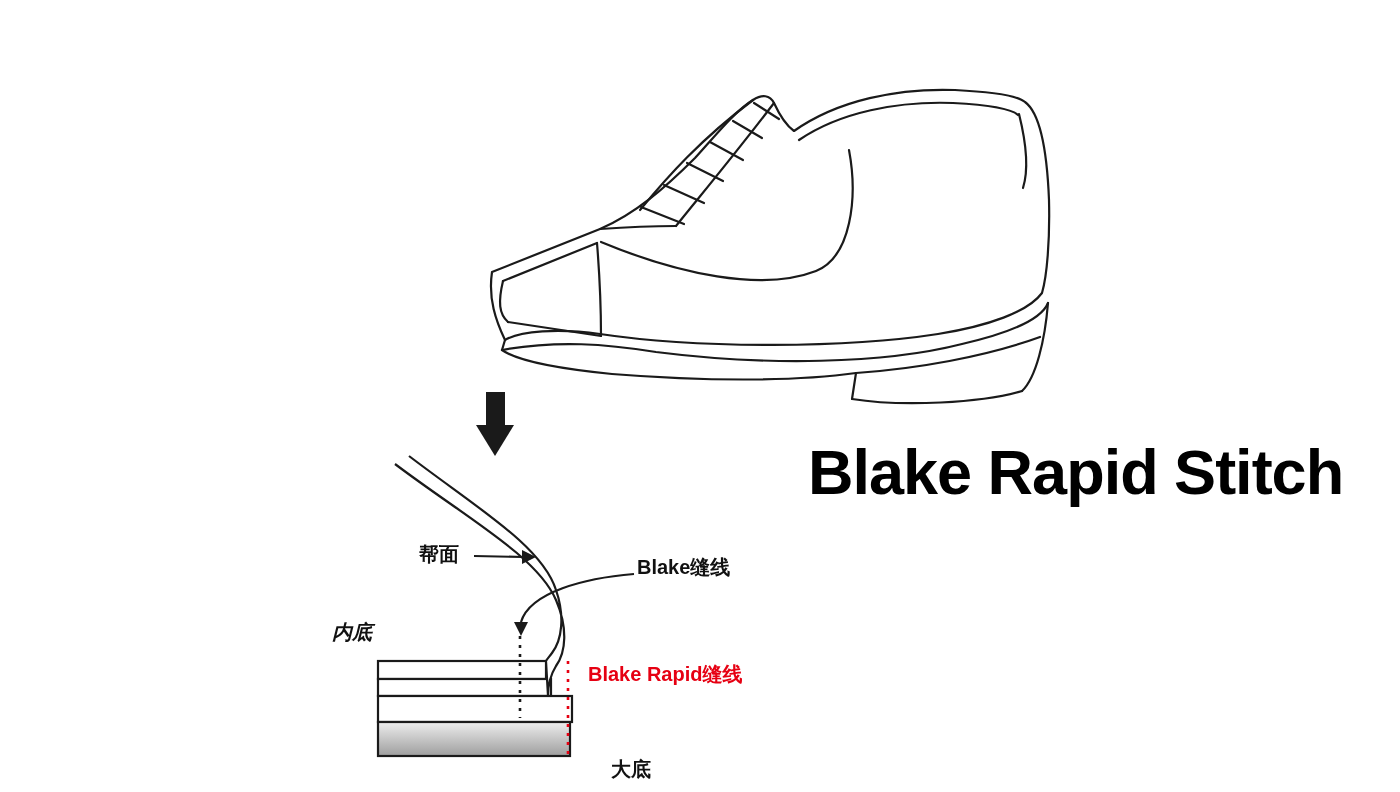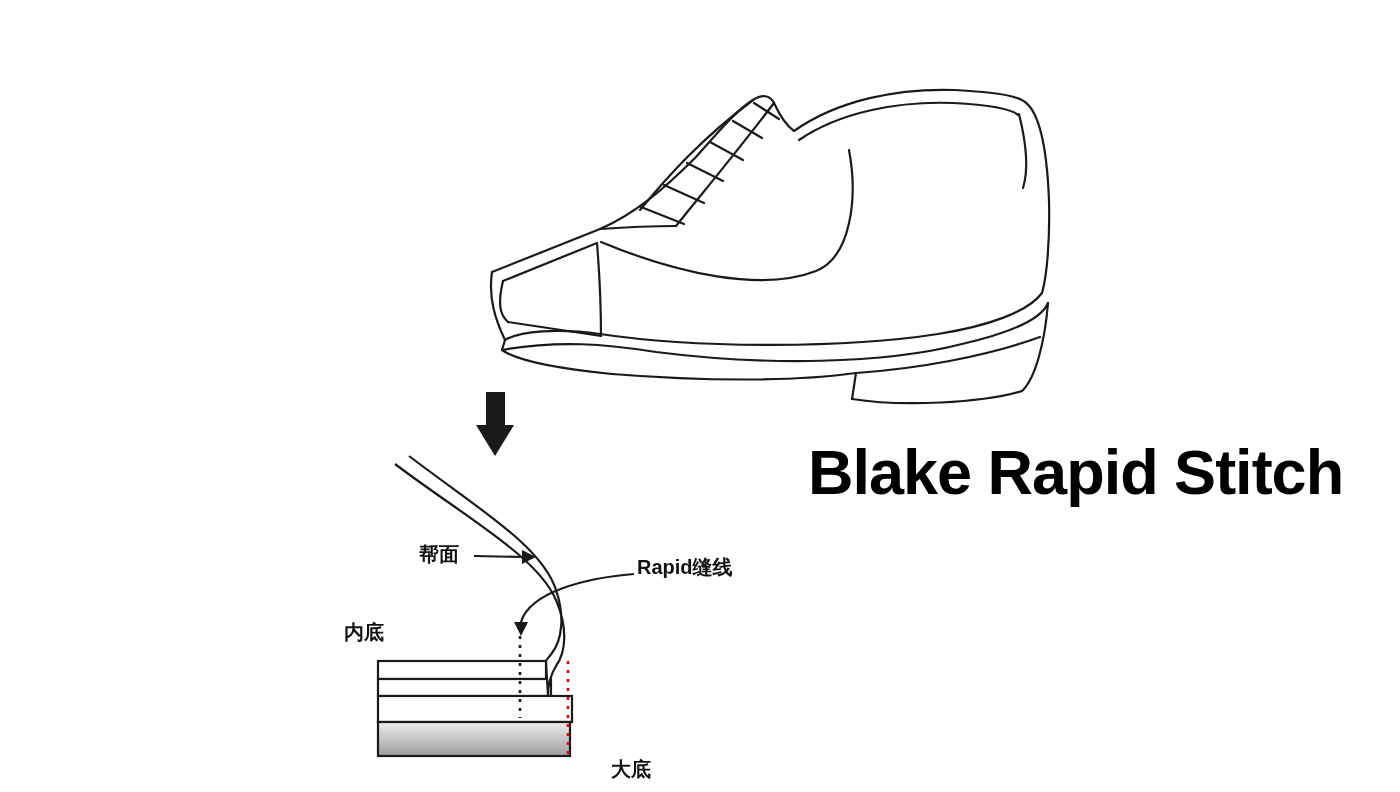--- a/index.html
+++ b/index.html
@@ -132,17 +132,18 @@
       <g>
         <path class="leader" d="M634,574 C585,578 530,592 521,622"></path>
         <polygon class="solid-black" points="514,622 528,622 521,636"></polygon>
       </g>
     </g>
   </svg>
 
   <h1 class="page-title">Blake Rapid Stitch</h1>
 
   <div class="lbl" style="left:419px;top:543px;">帮面</div>
-  <div class="lbl" style="left:637px;top:556px;">Rapid缝线</div>
-  <div class="lbl" style="left:344px;top:621px;">内底</div>
+  <div class="lbl" style="left:637px;top:556px;">Blake缝线</div>
+  <div class="lbl" style="left:332px;top:621px;font-style:italic;">内底</div>
+  <div class="lbl lbl-red" style="left:588px;top:663px;">Blake Rapid缝线</div>
   <div class="lbl" style="left:611px;top:758px;">大底</div>
 
 </div>
 
 </body></html>

